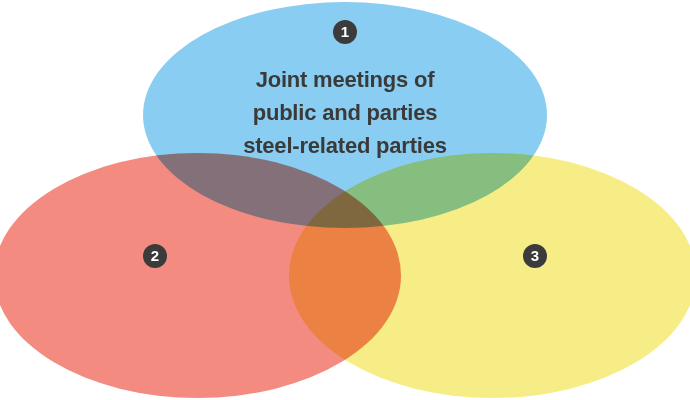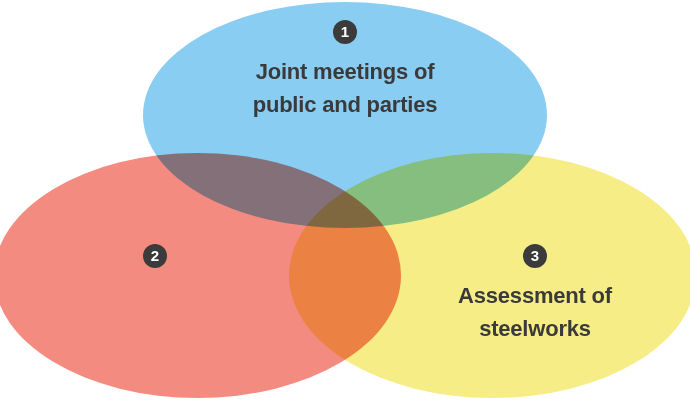--- a/index.html
+++ b/index.html
@@ -39,21 +39,21 @@
     display: inline-block;
     width: 24px;
     height: 24px;
     border-radius: 50%;
     font-size: 15px;
     font-weight: bold;
     line-height: 24px;
     text-align: center;
   }
   .label-lines {
-    margin-top: 11px;
+    margin-top: 19px;
     font-size: 22px;
     font-weight: bold;
     line-height: 33px;
     letter-spacing: -0.2px;
   }
   .label-lines div { white-space: nowrap; }
 </style>
 </head>
 <body>
 
@@ -61,30 +61,27 @@
 
   <div class="ellipse set1" style="background-color: rgb(138, 205, 242);"></div>
   <div class="ellipse set2" style="background-color: rgb(244, 139, 128);"></div>
   <div class="ellipse set3" style="background-color: rgb(246, 237, 134);"></div>
 
   <div class="label-block block1">
     <span class="badge" style="background-color: rgb(59, 59, 59); color: rgb(255, 255, 255);">1</span>
     <div class="label-lines">
       <div>Joint meetings of</div>
       <div>public and parties</div>
+      <div>steel-related parties</div>
     </div>
   </div>
 
   <div class="label-block block2">
     <span class="badge" style="background-color: rgb(59, 59, 59); color: rgb(255, 255, 255);">2</span>
     <div class="label-lines">
     </div>
   </div>
 
   <div class="label-block block3">
     <span class="badge" style="background-color: rgb(59, 59, 59); color: rgb(255, 255, 255);">3</span>
-    <div class="label-lines">
-      <div>Assessment of</div>
-      <div>steelworks</div>
-    </div>
   </div>
 
 </div>
 
 </body></html>

